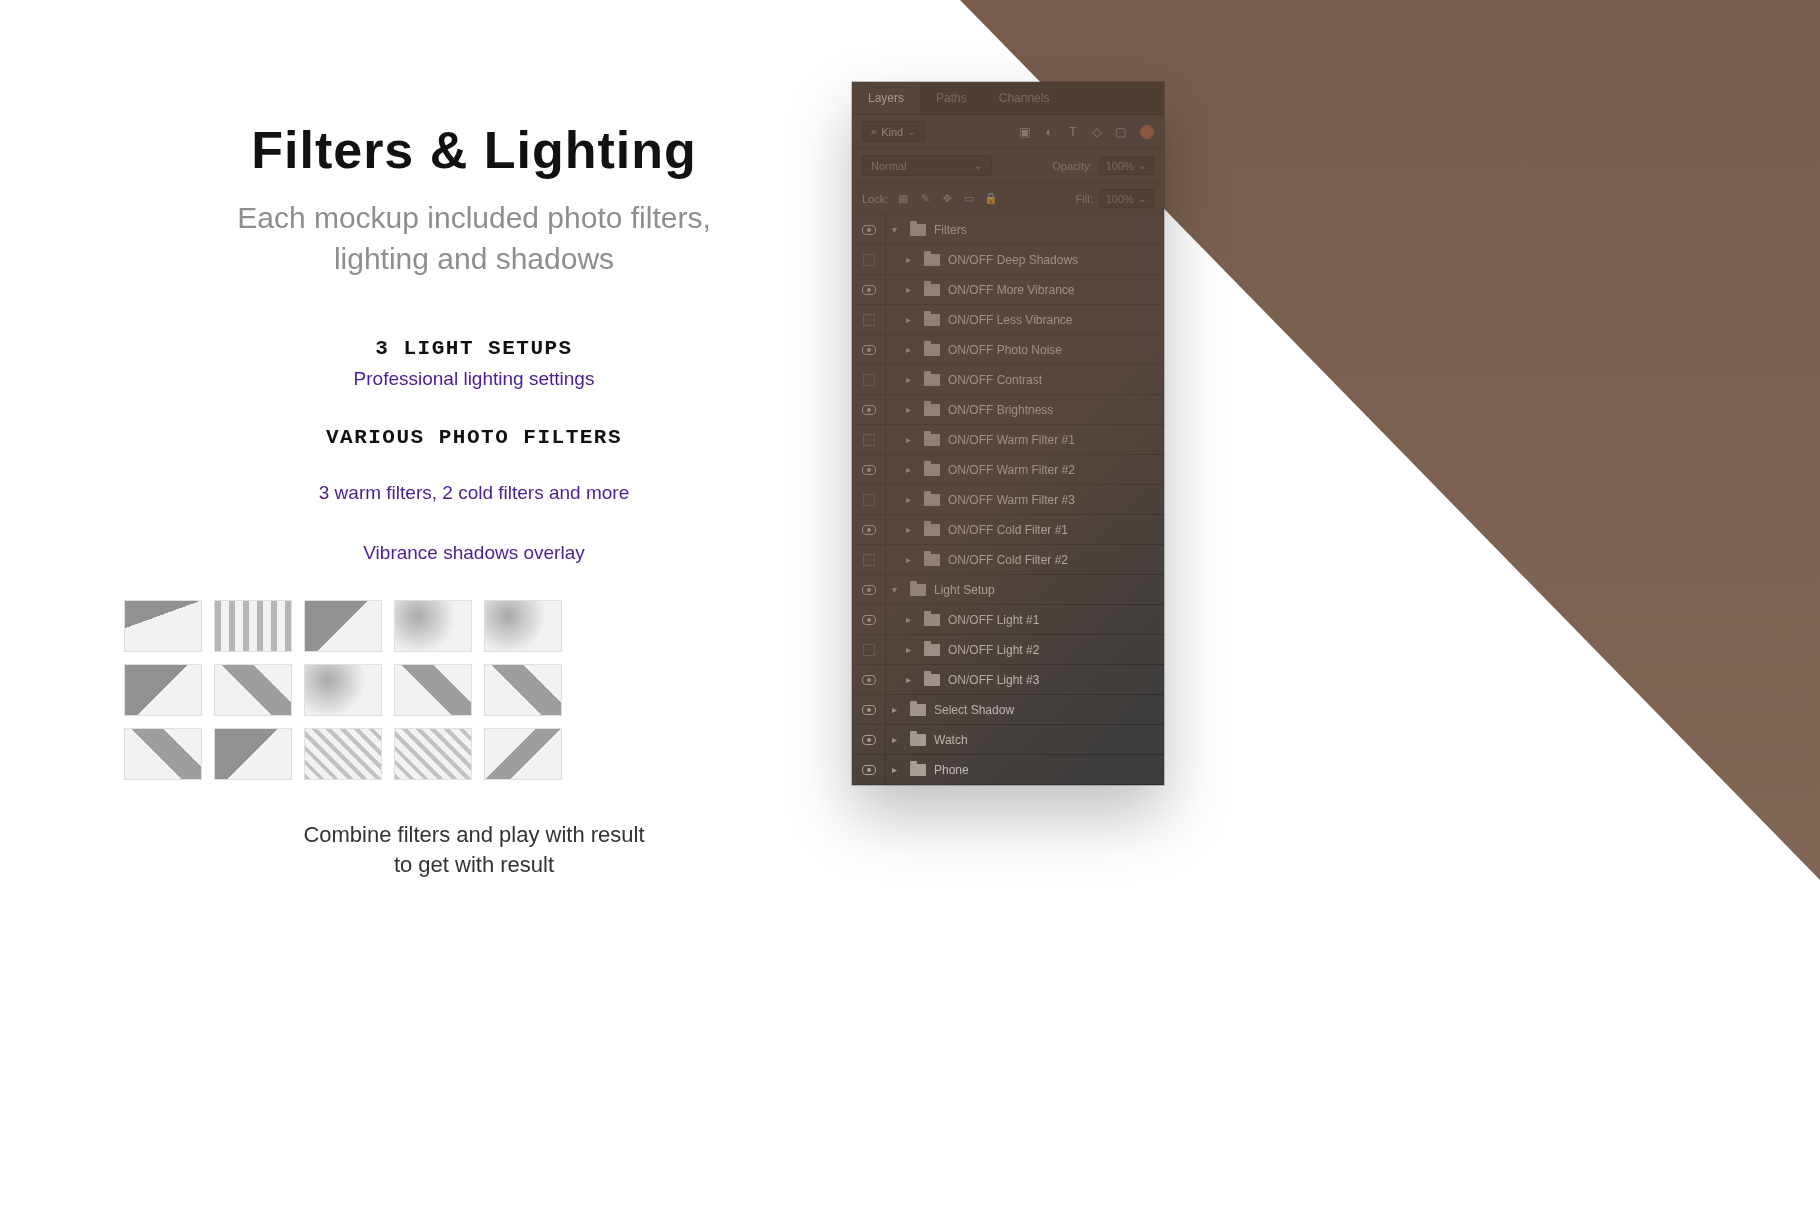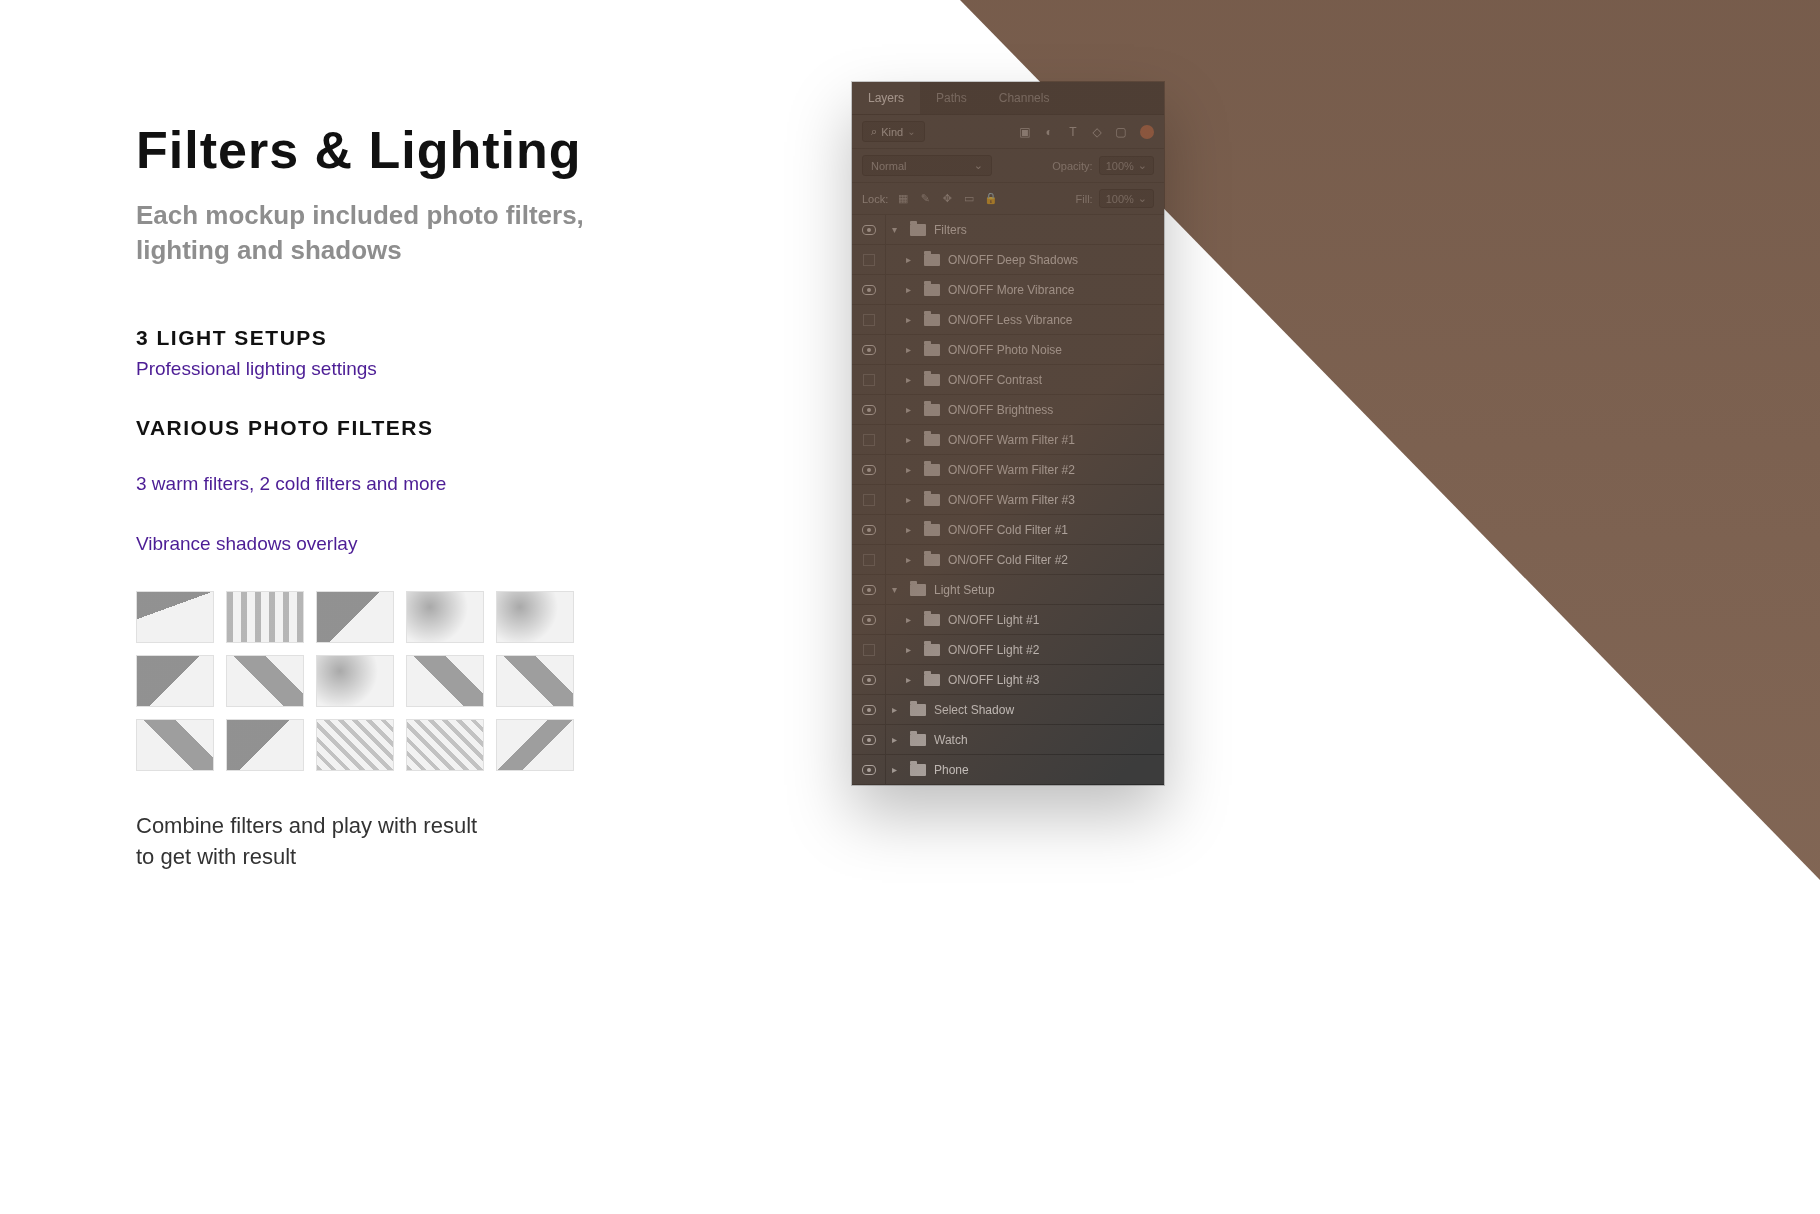--- a/index.html
+++ b/index.html
@@ -21,48 +21,49 @@
   height: 1200px;
   background: linear-gradient(to bottom, #6b4e3c 0%, #7a5c49 100%);
   clip-path: polygon(38% 0, 100% 0, 100% 72%, 100% 76%);
   clip-path: polygon(540px 0, 1400px 0, 1400px 880px);
   opacity: 0.92;
 }
 
 
 .content {
   position: absolute;
-  left: 136px;
+  left: 124px;
   top: 120px;
   width: 700px;
   color: #222;
+  text-align: center;
 }
 .main-title {
   font-size: 52px;
   font-weight: 800;
   letter-spacing: 1px;
   color: #111;
   margin-bottom: 18px;
   font-family: Arial Black, Arial, sans-serif;
 }
 .subtitle {
-  font-size: 26px;
+  font-size: 30px;
   color: #8e8e8e;
   line-height: 1.35;
   margin-bottom: 58px;
-  font-weight: 700;
+  font-weight: 400;
 }
 .section { margin-bottom: 34px; }
 .section-title {
   font-size: 21px;
   font-weight: 800;
   letter-spacing: 1.5px;
   color: #111;
   margin-bottom: 6px;
-  font-family: Liberation Sans, sans-serif;
+  font-family: Liberation Mono, monospace;
 }
 .section-desc {
   font-size: 19px;
   color: #4c1d95;
   line-height: 1.35;
 }
 .thumbs {
   display: flex;
   flex-wrap: wrap;
   gap: 12px;

